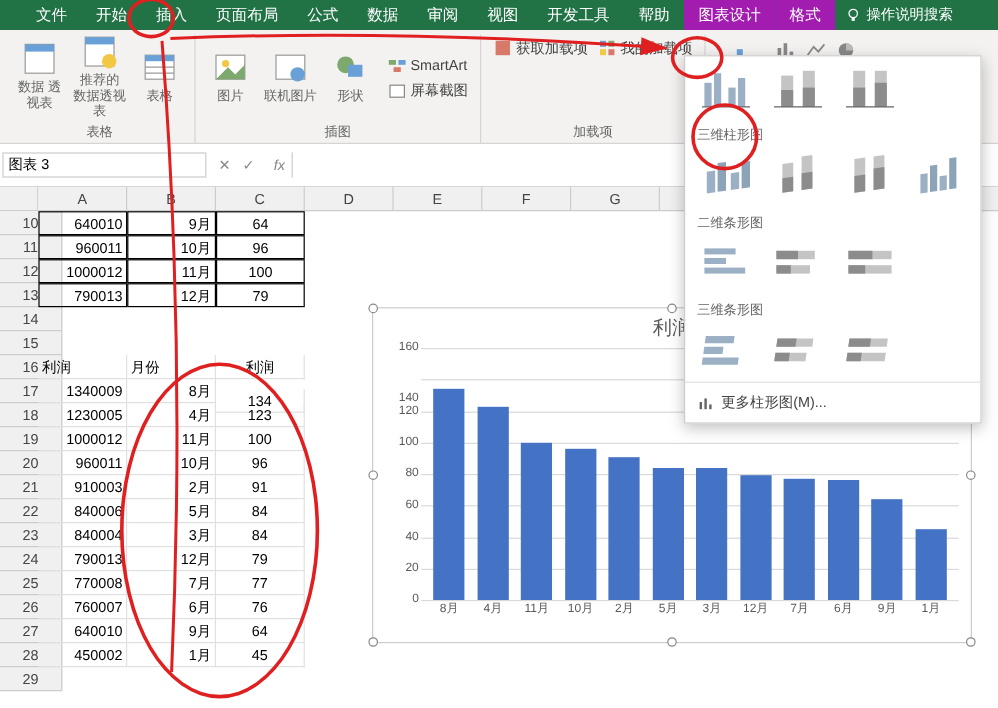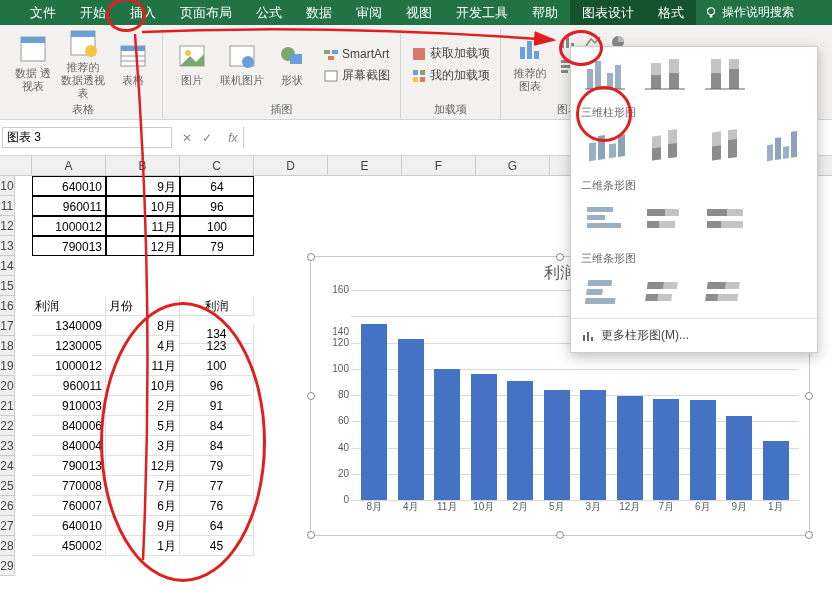--- a/index.html
+++ b/index.html
@@ -1,19 +1,19 @@
 <!DOCTYPE html>
 <html><head>
 <meta charset="utf-8">
 <style>
 *{margin:0;padding:0;box-sizing:border-box;font-family:"Microsoft YaHei",sans-serif;font-size:12px;}
 body{background:#fff;width:832px;height:590px;overflow:hidden;position:relative;}
 .ribbon-tabs{background:#217346;height:25px;display:flex;align-items:center;color:#fff;padding-left:18px;}
 .tab{padding:0 12px;height:25px;line-height:25px;cursor:pointer;font-size:13px;}
-.tab.context{background:#14532d;}
+.tab.context{background:#a21caf;}
 .search-help{display:flex;align-items:center;margin-left:8px;color:#fff;font-size:12px;}
 .bulb-icon{width:14px;height:14px;margin-right:4px;}
 .ribbon-content{background:#f3f2f1;height:95px;border-bottom:1px solid #d4d4d4;display:flex;padding:4px 0 0 4px;position:relative;}
 .ribbon-group{display:flex;flex-direction:column;align-items:center;padding:0 6px;border-right:1px solid #d4d4d4;}
 .group-items{display:flex;gap:4px;flex:1;}
 .big-btn{display:flex;flex-direction:column;align-items:center;justify-content:center;width:46px;height:68px;cursor:pointer;}
 .big-btn .icon-box{width:32px;height:32px;margin-bottom:2px;}
 .big-btn span{font-size:11px;text-align:center;line-height:13px;color:#666;}
 .group-label{font-size:11px;color:#666;padding:2px 0;}
 .small-btn{display:flex;align-items:center;height:22px;padding:0 4px;cursor:pointer;font-size:11px;color:#444;}
@@ -21,21 +21,21 @@
 .name-box{height:36px;display:flex;align-items:center;border-bottom:1px solid #d4d4d4;}
 .name-field{width:170px;border:1px solid #ccc;height:21px;padding:0 4px;font-size:12px;margin-left:2px;}
 .fx-controls{display:flex;align-items:center;margin-left:10px;gap:10px;color:#888;}
 .fx-label{font-style:italic;margin-left:6px;}
 .formula-bar{flex:1;border-left:1px solid #ccc;height:21px;margin-left:6px;}
 .sheet-area{position:relative;display:flex;height:444px;}
 .col-headers{position:absolute;top:0;left:32px;right:0;height:20px;display:flex;background:#f0f0f0;border-bottom:1px solid #ccc;}
 .col-h{width:74px;border-right:1px solid #ccc;text-align:center;line-height:20px;font-size:12px;color:#444;}
 .col-h.k{width:30px;}
 .corner{position:absolute;top:0;left:0;width:32px;height:20px;background:#f0f0f0;border-right:1px solid #ccc;border-bottom:1px solid #ccc;}
-.row-headers{position:absolute;top:20px;left:0;width:15px;background:#f0f0f0;border-right:1px solid #ccc;}
+.row-headers{position:absolute;top:20px;left:0;width:52px;background:#f0f0f0;border-right:1px solid #ccc;}
 .row-h{height:20px;border-bottom:1px solid #ccc;text-align:center;line-height:20px;font-size:12px;color:#444;}
 .cells{position:absolute;top:20px;left:32px;}
 .cell{position:absolute;width:74px;height:20px;border-right:1px solid #e0e0e0;border-bottom:1px solid #e0e0e0;padding:0 3px;line-height:20px;font-size:12px;}
 .cell.right{text-align:right;}
 .cell.center{text-align:center;}
 .cell.bordered{border:1px solid #000;}
 .chart-container{position:absolute;left:310px;top:290px;width:500px;height:280px;background:#fff;border:1px solid #ccc;}
 .chart-title{text-align:center;font-size:16px;color:#595959;padding:6px 0;}
 .chart-plot{position:relative;height:230px;margin:0 10px 0 40px;}
 .y-axis{position:absolute;left:-30px;top:0;bottom:20px;width:28px;}
@@ -151,21 +151,21 @@
               <rect x="2" y="3" width="12" height="10" fill="#fff" stroke="#888"></rect>
             </svg>
             <span>屏幕截图</span>
           </div>
       </div>
     </div>
     <div class="group-label">插图</div>
   </div>
   <div class="ribbon-group">
     <div class="group-items">
-      <div style="display:flex;flex-direction:column;justify-content:center;">
+      <div style="display:flex;flex-direction:row;justify-content:center;">
         <div class="small-btn">
             <svg class="mini-icon" viewBox="0 0 16 16">
               <rect x="2" y="2" width="12" height="12" fill="#d87a6a"></rect>
             </svg>
             <span>获取加载项</span>
           </div>
         <div class="small-btn">
             <svg class="mini-icon" viewBox="0 0 16 16">
               <rect x="2" y="2" width="5" height="5" fill="#6aa0d8"></rect>
               <rect x="9" y="2" width="5" height="5" fill="#7da86e"></rect>

